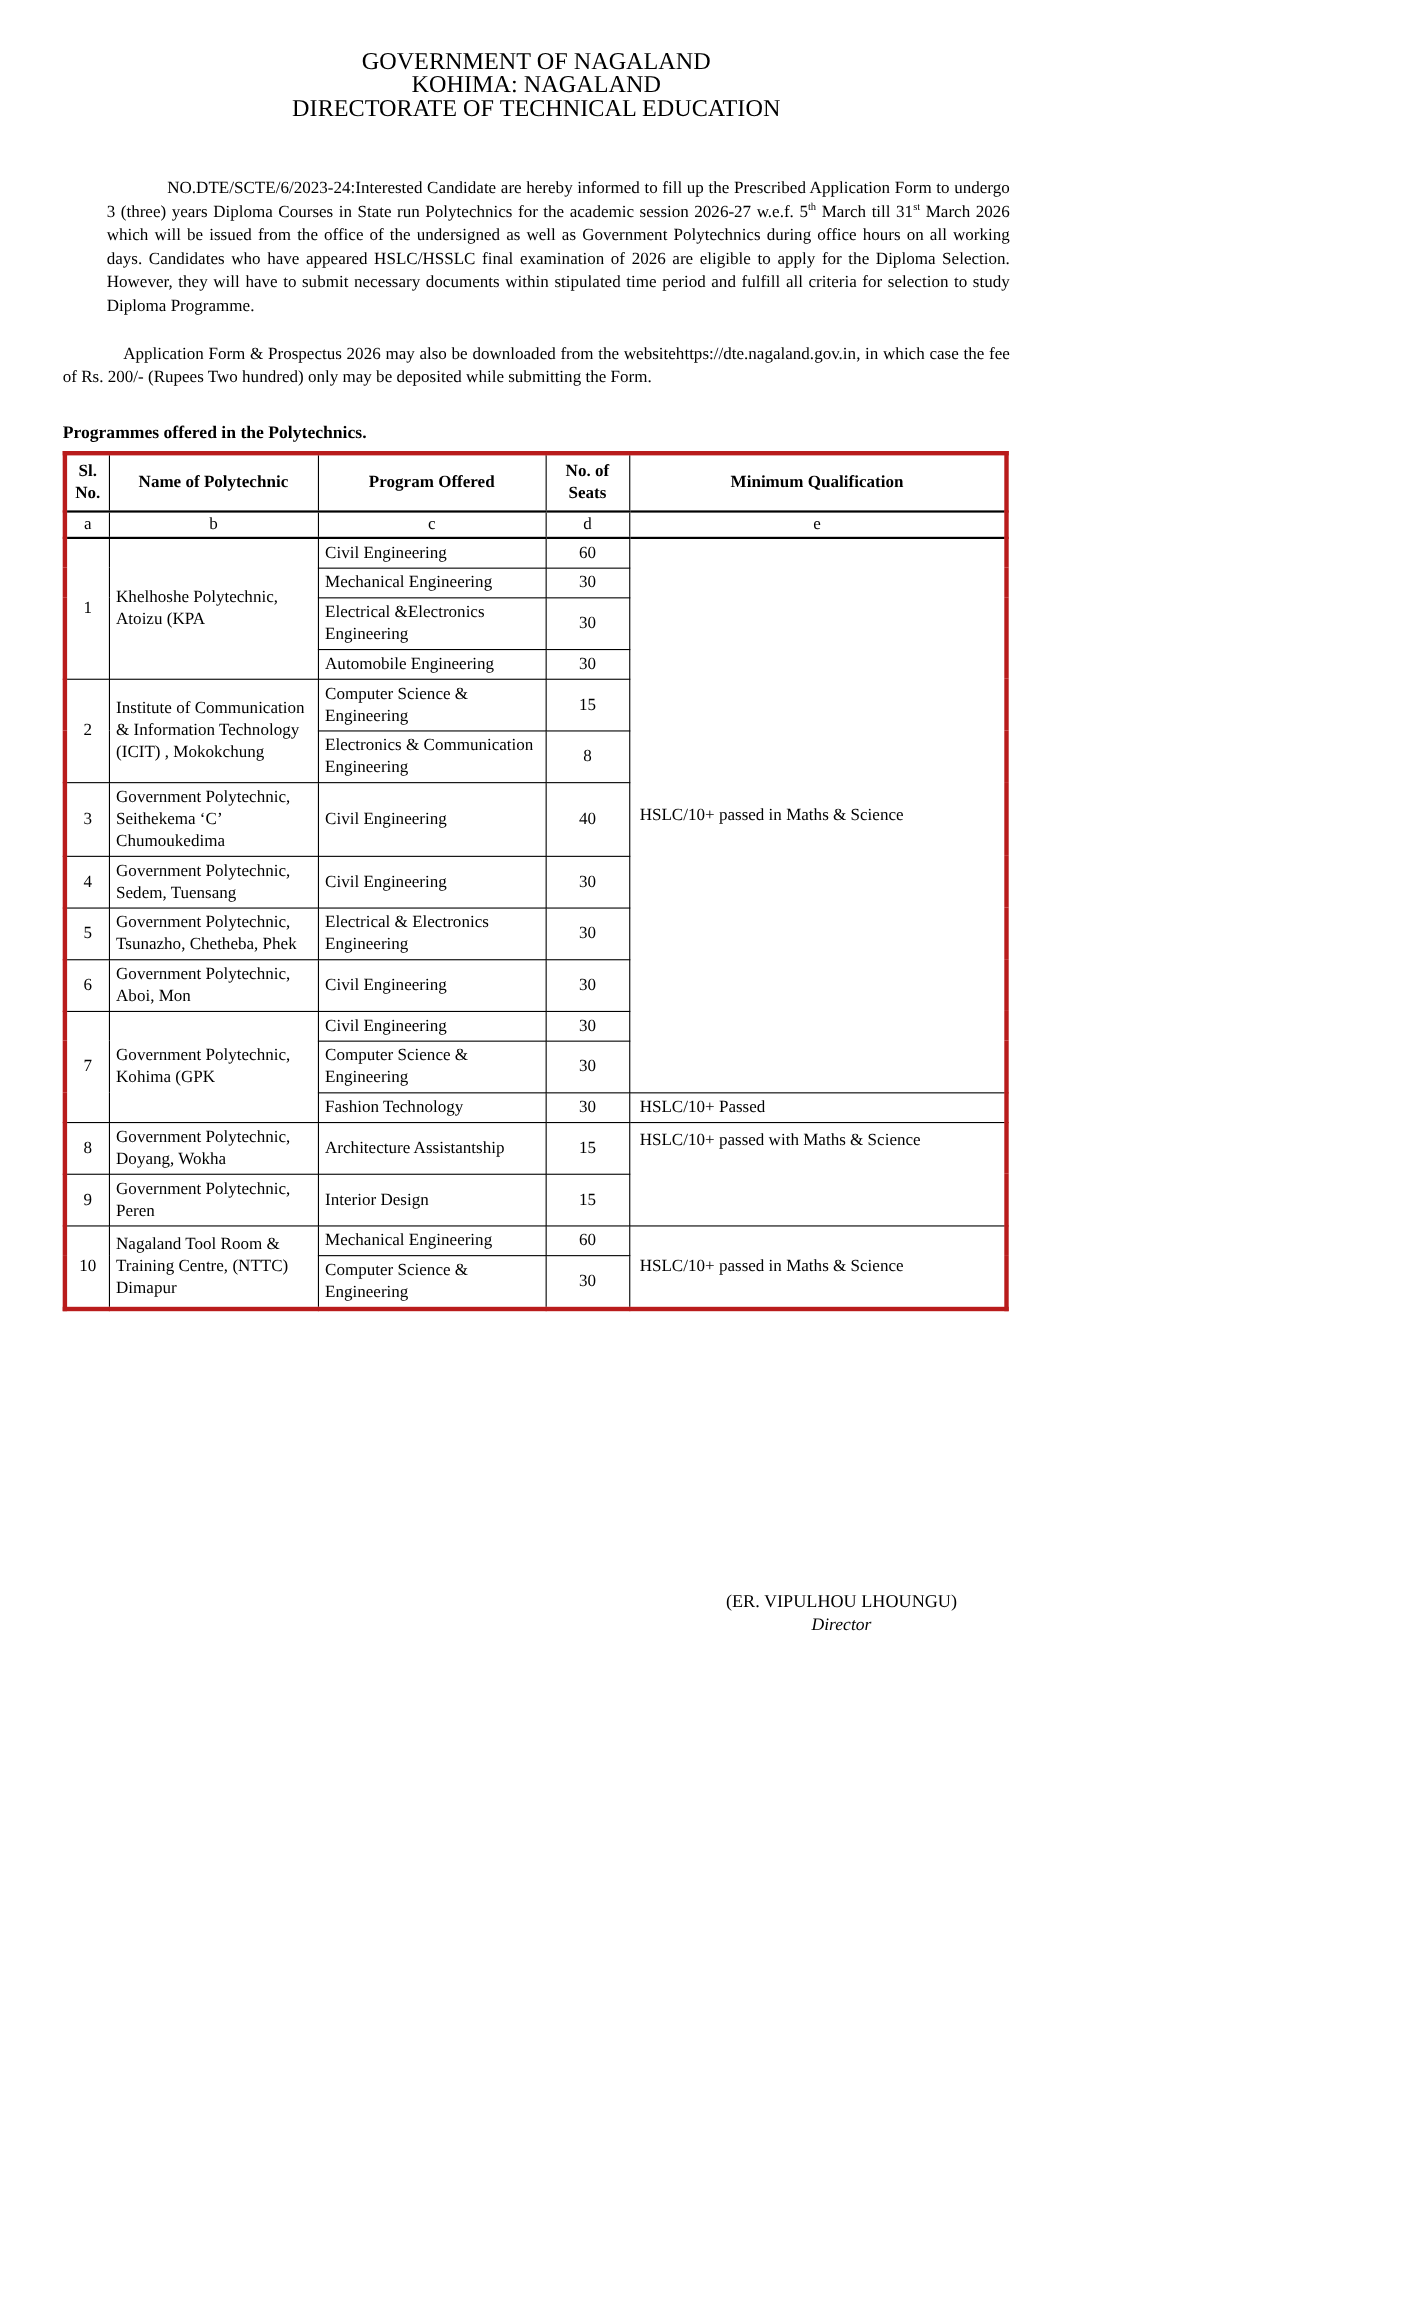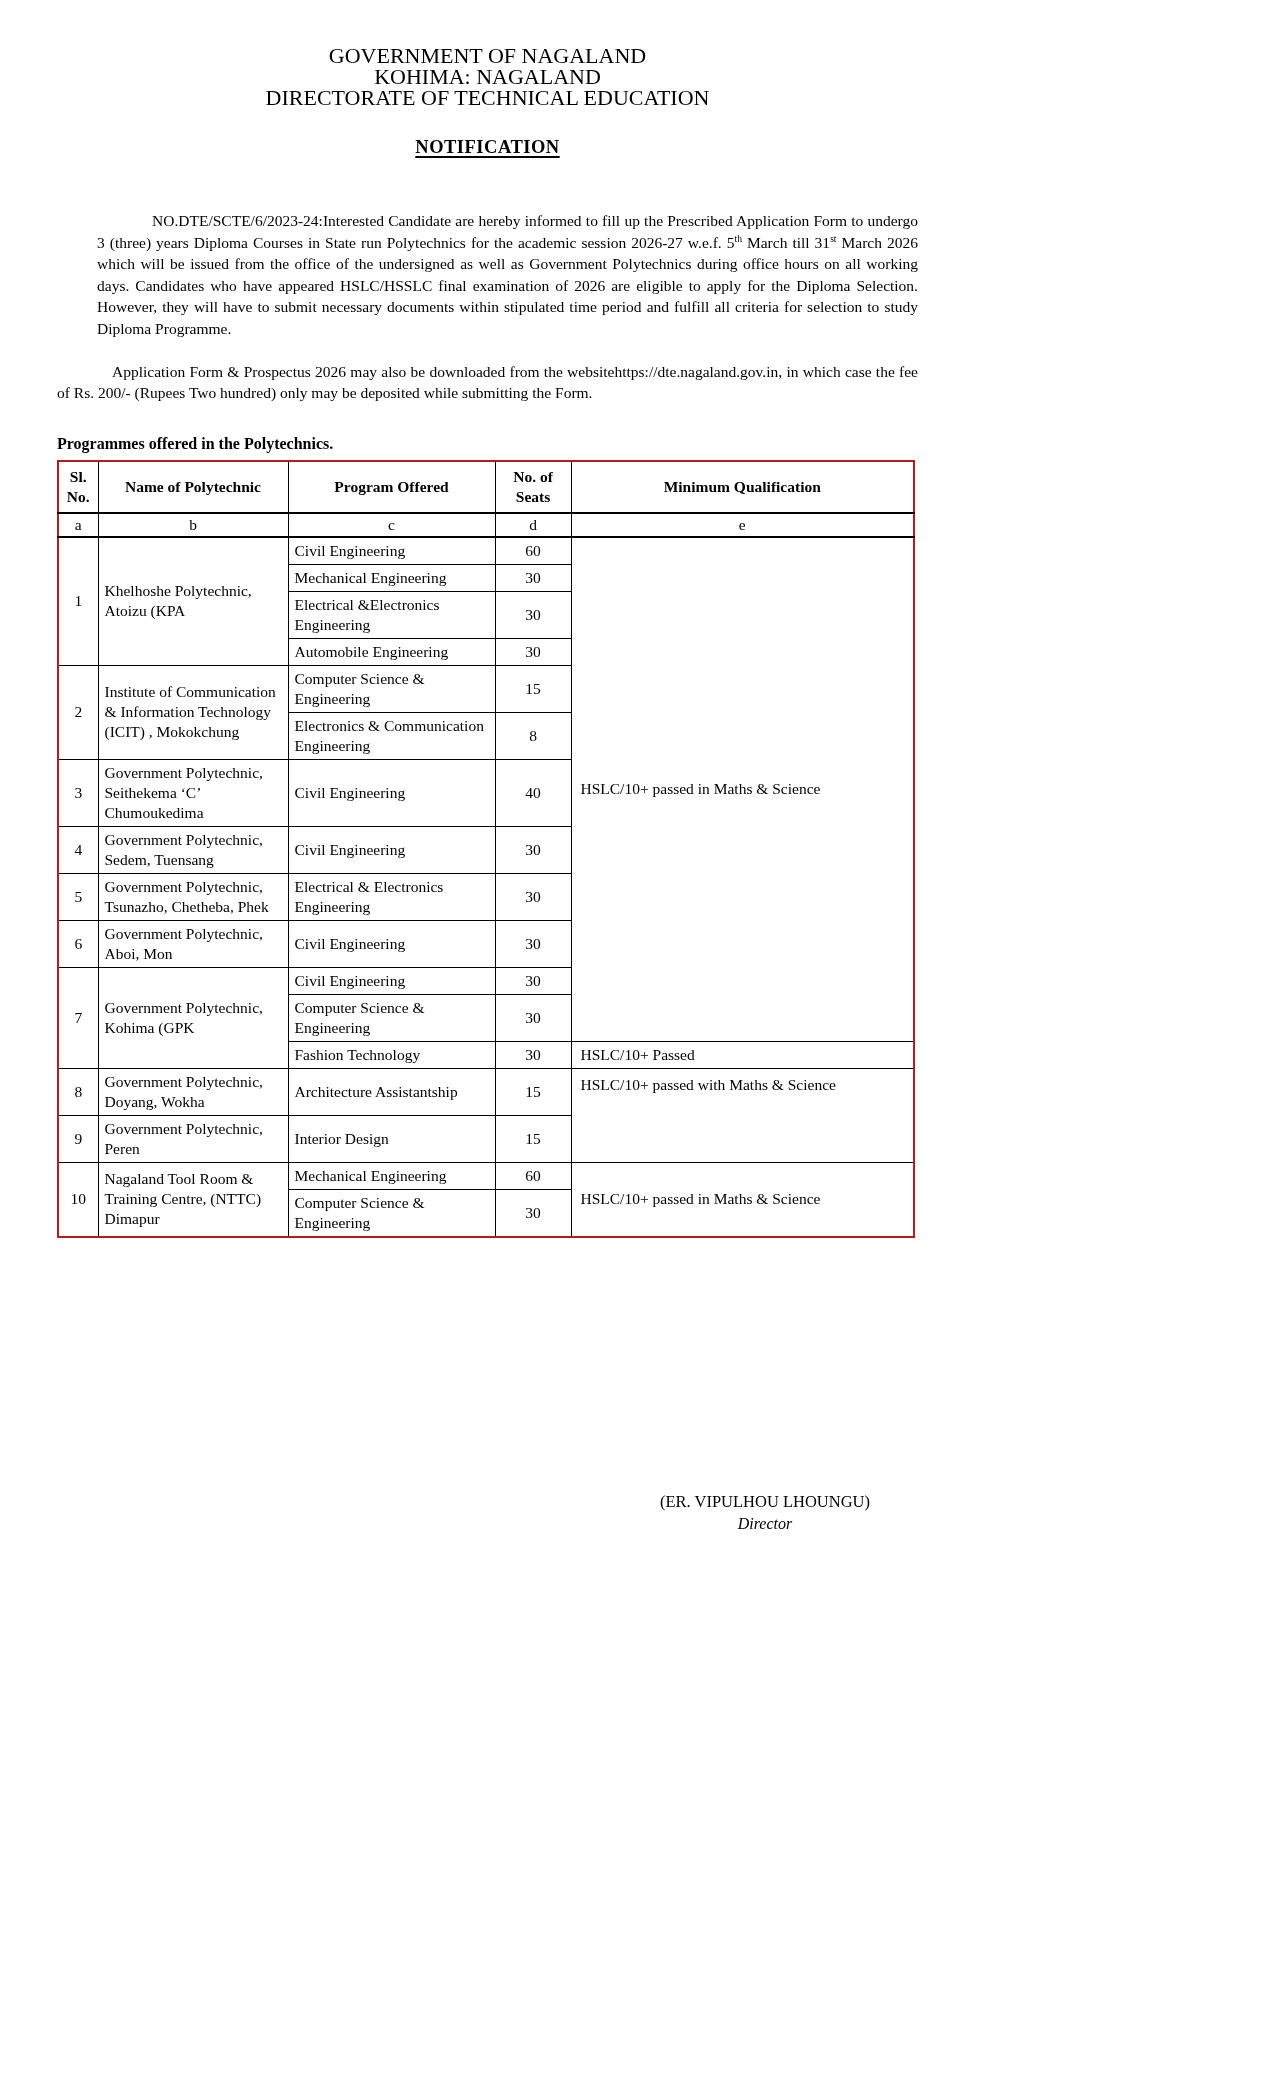--- a/index.html
+++ b/index.html
@@ -55,21 +55,21 @@
     font-size: 16px;
     font-weight: bold;
   }
   table.prog-table {
     margin-top: 7px;
     border-collapse: collapse;
     table-layout: fixed;
     width: 856px;
     font-size: 15.5px;
     line-height: 20px;
-    border: 2px solid #b91c1c;
+    border: 4px solid #b91c1c;
   }
   .prog-table th, .prog-table td {
     border: 1px solid #000;
     padding: 2px 4px;
     vertical-align: middle;
     overflow: hidden;
   }
   .prog-table th {
     font-weight: bold;
     text-align: center;
@@ -112,23 +112,20 @@
 <body>
 
 <div class="page">
 
   <div class="doc-header">
     <div>GOVERNMENT OF NAGALAND</div>
     <div>KOHIMA: NAGALAND</div>
     <div>DIRECTORATE OF TECHNICAL EDUCATION</div>
   </div>
 
-  <div class="doc-title">
-    <span class="underlined">NOTIFICATION</span>
-  </div>
 
   <p class="para para-1"><span>NO.DTE/SCTE/6/2023-24:Interested Candidate are hereby informed to fill up the Prescribed Application Form to undergo 3 (three) years Diploma Courses in State run Polytechnics for the academic session 2026-27 w.e.f. 5</span><sup>th</sup><span> March till 31</span><sup>st</sup><span> March 2026 which will be issued from the office of the undersigned as well as Government Polytechnics during office hours on all working days. Candidates who have appeared HSLC/HSSLC final examination of 2026 are eligible to apply for the Diploma Selection. However, they will have to submit necessary documents within stipulated time period and fulfill all criteria for selection to study Diploma Programme.</span></p>
 
   <p class="para para-2">Application Form &amp; Prospectus 2026 may also be downloaded from the websitehttps://dte.nagaland.gov.in, in which case the fee of Rs. 200/- (Rupees Two hundred) only may be deposited while submitting the Form.</p>
 
   <div class="table-heading">Programmes offered in the Polytechnics.</div>
 
   <table class="prog-table">
     <colgroup>
       <col style="width:40px">

